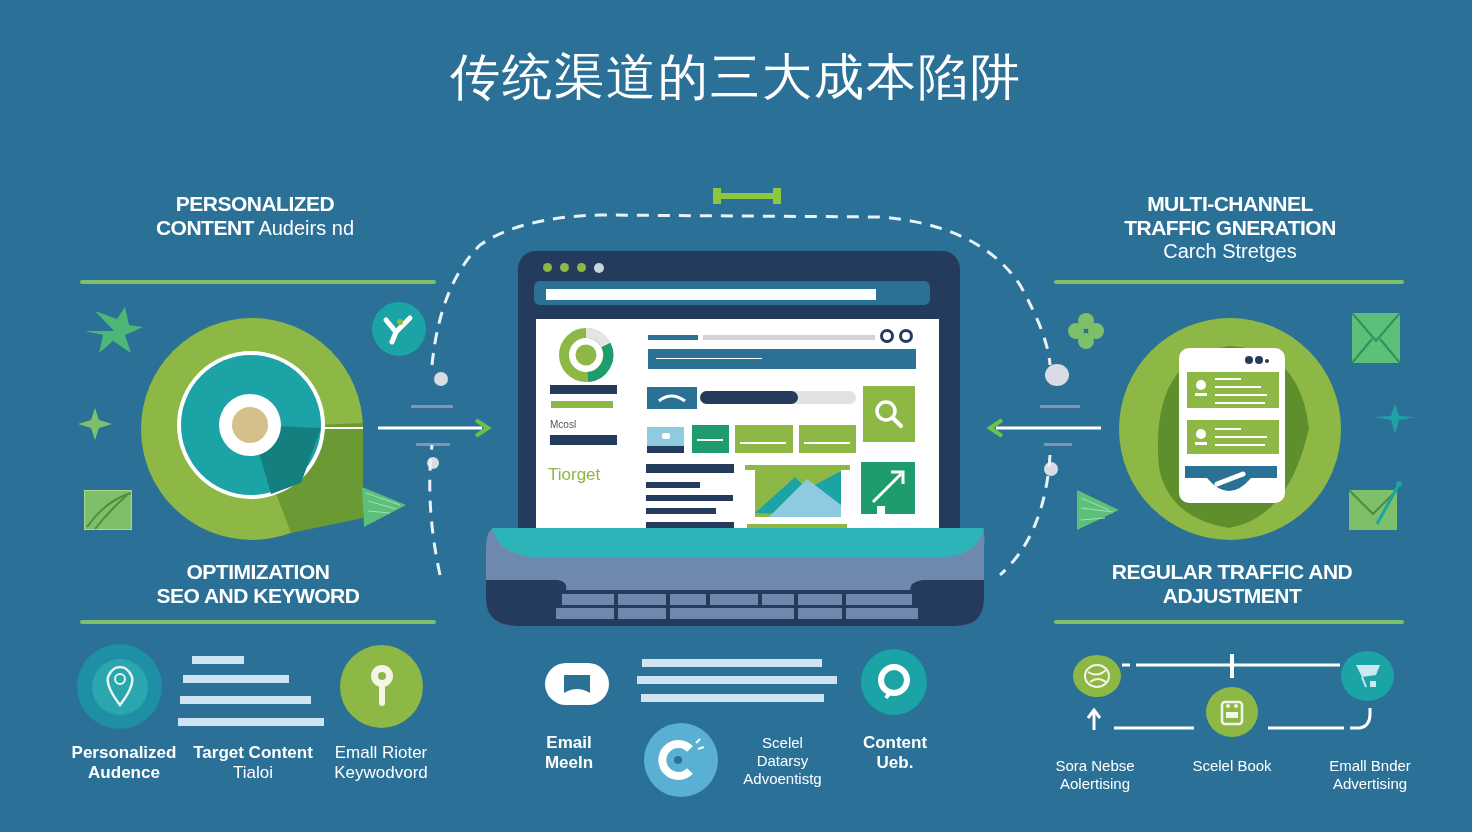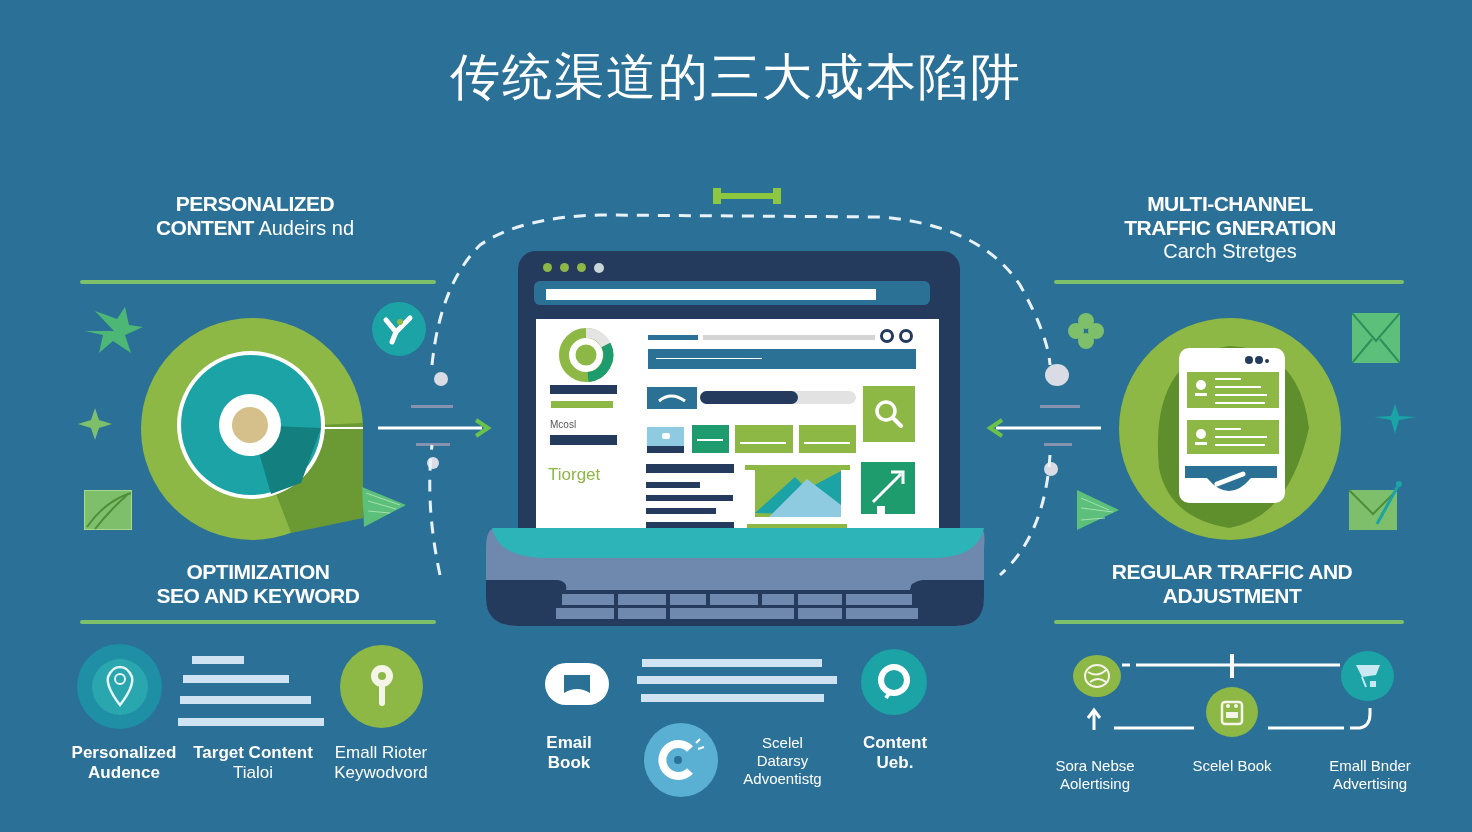--- a/index.html
+++ b/index.html
@@ -346,21 +346,21 @@
 </div>
 <div class="abs circle" style="left:644px; top:723px; width:74px; height:74px; background:#5AB0D2; display:flex; align-items:center; justify-content:center;">
   <svg width="50" height="50" viewBox="0 0 50 50">
       <path d="M34 14 A16 16 0 1 0 34 36" stroke="#fff" stroke-width="8" fill="none"></path>
       <circle cx="22" cy="25" r="4" fill="#2B7195"></circle>
       <path d="M40 8 L44 4 M42 14 L48 12" stroke="#fff" stroke-width="2"></path>
     </svg>
 </div>
 <div class="abs label-sm" style="left:530px; top:733px; width:78px; font-weight:700;">
   <div>Email</div>
-  <div>Book</div>
+  <div>Meeln</div>
 </div>
 <div class="abs label-sm" style="left:735px; top:734px; width:95px; font-size:15px;">
   <div>Scelel</div>
   <div>Datarsy</div>
   <div>Advoentistg</div>
 </div>
 <div class="abs label-sm" style="left:852px; top:733px; width:86px; font-weight:700;">
   <div>Content</div>
   <div>Ueb.</div>
 </div>

